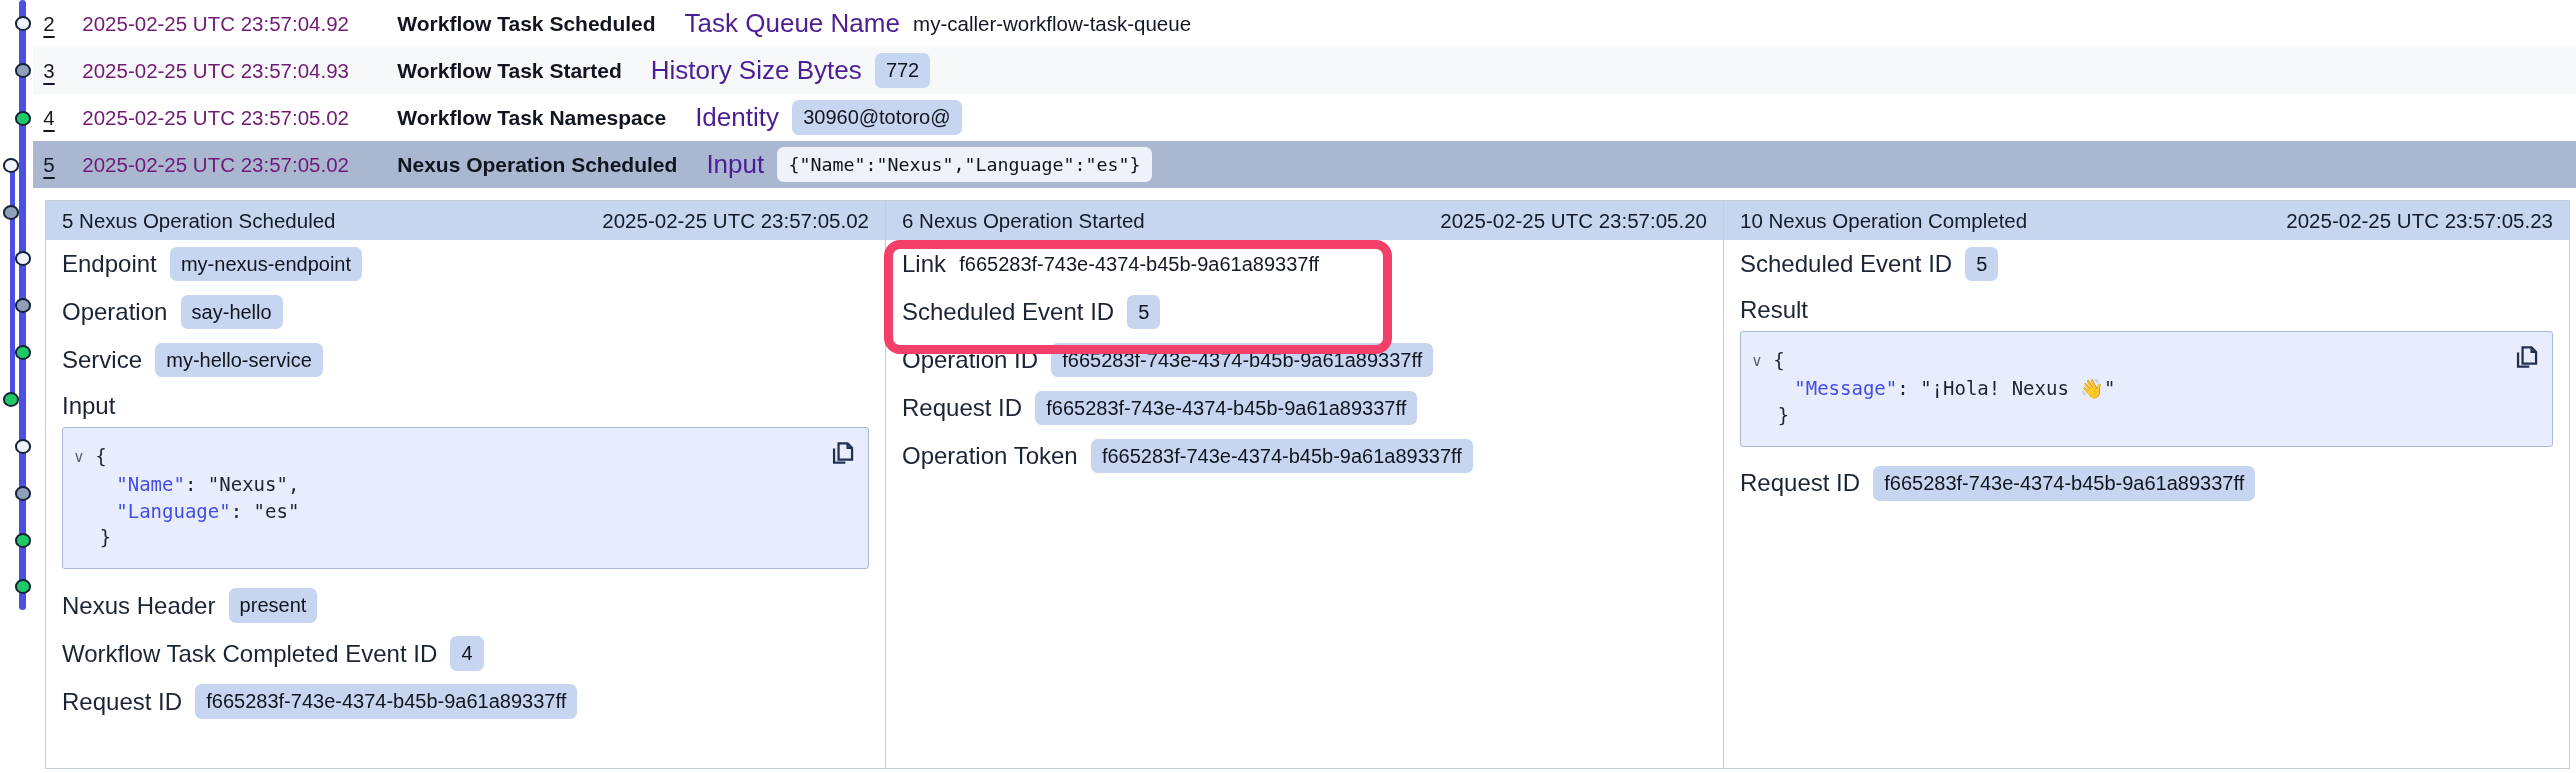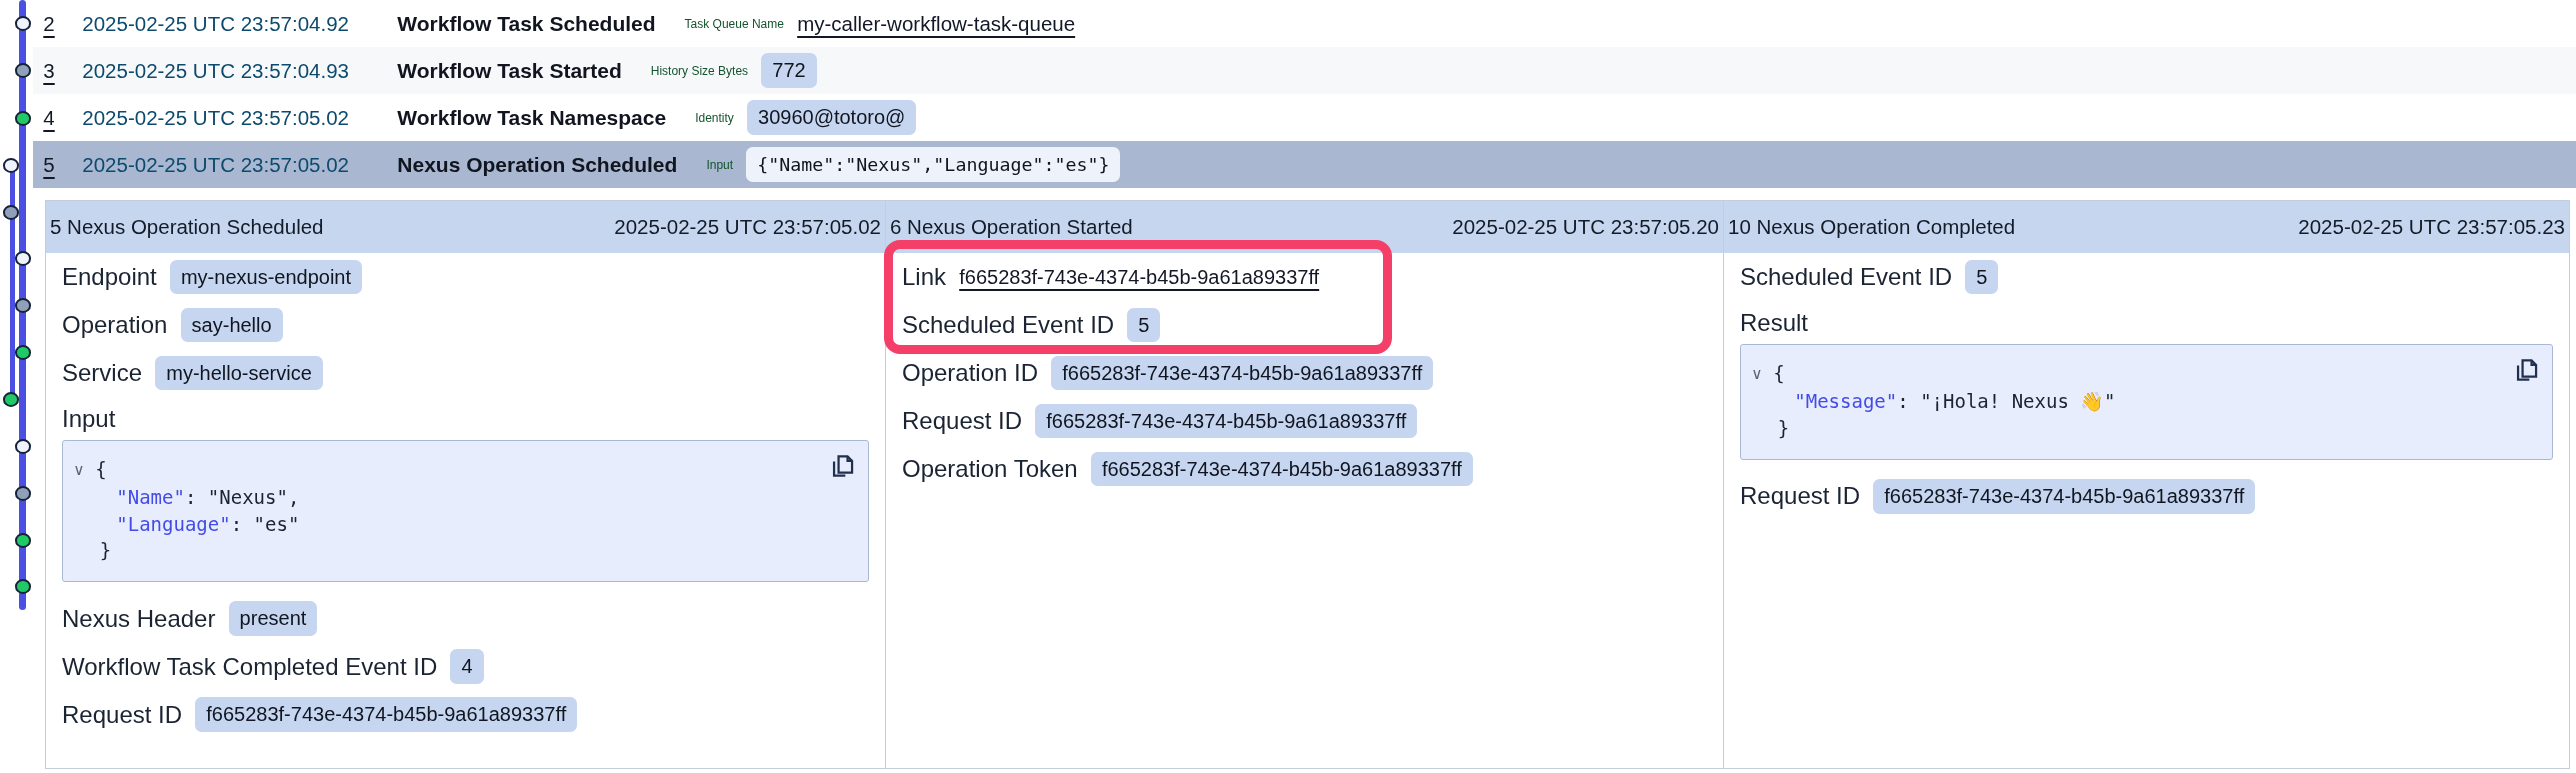--- a/index.html
+++ b/index.html
@@ -19,36 +19,36 @@
   .dot { position:absolute; width:16px; height:14.7px; border:2.2px solid #16223a; border-radius:50%; background:#eef3fc; }
   .dot.scheduled { background:#eef3fc; }
   .dot.started   { background:#8fa0b8; }
   .dot.completed { background:#1fc965; }
 
   
   .erow { position:absolute; left:33px; right:0; height:47px; display:flex; align-items:center; padding-left:10.3px; }
   .erow.alt { background:#f7f8fa; }
   .erow.sel { background:#a9b7d1; }
   .eid { width:39px; font-size:20.5px; color:#121826; text-decoration:underline; text-underline-offset:5.1px; text-decoration-thickness:1.8px; cursor:pointer; }
-  .ets { width:315px; font-size:20.5px; color:#0c4a6e; }
+  .ets { width:315px; font-size:20.5px; color:#701a75; }
   .ettl { font-size:21px; font-weight:700; color:#10151f; margin-right:29px; }
-  .elabel { font-size:12px; color:#14532d; margin-right:13.2px; }
+  .elabel { font-size:26px; color:#4c1d95; margin-right:13.2px; }
   .badge { background:#c6d6f0; border-radius:6.6px; padding:5.9px 11px; font-size:20px; color:#10151f; white-space:nowrap; }
   .badge.mono-light { background:#edf2fb; font-family:"DejaVu Sans Mono","Liberation Mono",monospace; font-size:18.3px; padding:6.6px 11px; }
-  .ulink { font-size:20px; color:#121826; text-decoration:underline; text-underline-offset:5.1px; text-decoration-thickness:1.8px; cursor:pointer; white-space:nowrap; }
+  .ulink { font-size:20px; color:#121826; text-underline-offset:5.1px; text-decoration-thickness:1.8px; cursor:pointer; white-space:nowrap; }
   .erow .ulink { font-size:20.5px; }
 
   
   .panels { position:absolute; left:45px; top:200px; width:2525px; height:569px;
             border:1.5px solid #c4cdda; display:flex; background:#fff; }
   .panel { height:100%; }
   .panel.p1 { width:840px; border-right:1.5px solid #c4cdda; }
   .panel.p2 { width:838px; border-right:1.5px solid #c4cdda;text-align:right; }
   .panel.p3 { flex:1; }
-  .phead { height:52px; background:#c6d6ef; display:flex; justify-content:space-between; align-items:center; padding:0 4px; }
+  .phead { height:39px; background:#c6d6ef; display:flex; justify-content:space-between; align-items:center; padding:0 16px; }
   .phead .ptitle { font-size:20.5px; color:#131a28; }
   .phead .ptime  { font-size:20.5px; color:#131a28; }
   .pbody { padding:9.5px 16px 0 16px; }
   .field { display:flex; align-items:center; height:29px; margin-bottom:19px; }
   .flabel { font-size:24px; color:#1b2433; margin-right:13.2px; white-space:nowrap; }
   .labelrow { height:25px; margin-bottom:8.8px; display:flex; align-items:center;text-align:center; }
 
   
   .codebox { position:relative; background:#e7edfc; border:1.5px solid #a9b8d4; border-radius:2.9px;
              padding:14.7px 44px 17.6px 10.3px; margin:4.4px 0 22px 0;

